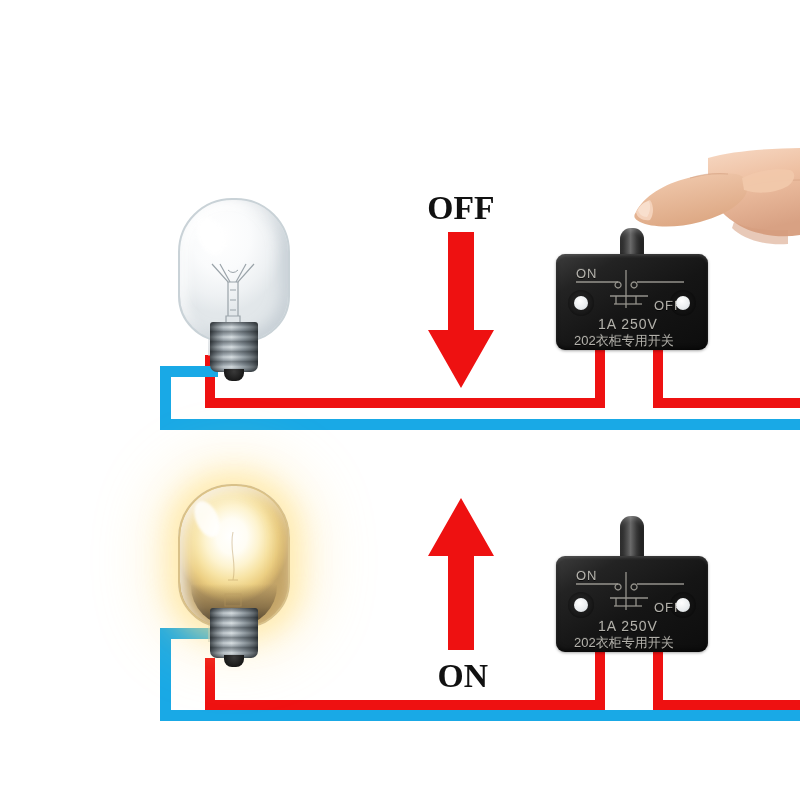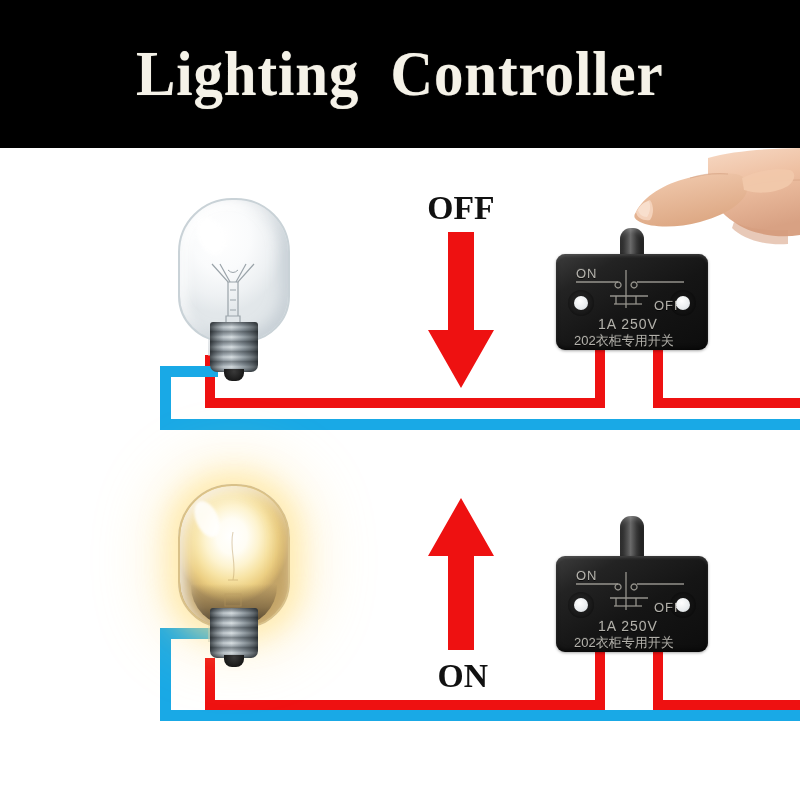--- a/index.html
+++ b/index.html
@@ -144,23 +144,20 @@
 
   
   .hand{position:absolute;}
   .hand svg{display:block;}
 </style>
 </head>
 <body>
 
 <div id="stage">
 
-  <div class="banner">
-    <div class="banner-title">Lighting  Controller</div>
-  </div>
 
   <div class="panel panel-off">
 
     <div class="wire wire-red" style="left:205px;top:205px;width:10px;height:50px;"></div>
     <div class="wire wire-red" style="left:205px;top:248px;width:400px;height:10px;"></div>
     <div class="wire wire-red" style="left:595px;top:200px;width:10px;height:58px;"></div>
 
     <div class="wire wire-red" style="left:653px;top:200px;width:10px;height:58px;"></div>
     <div class="wire wire-red" style="left:653px;top:248px;width:147px;height:10px;"></div>
 

